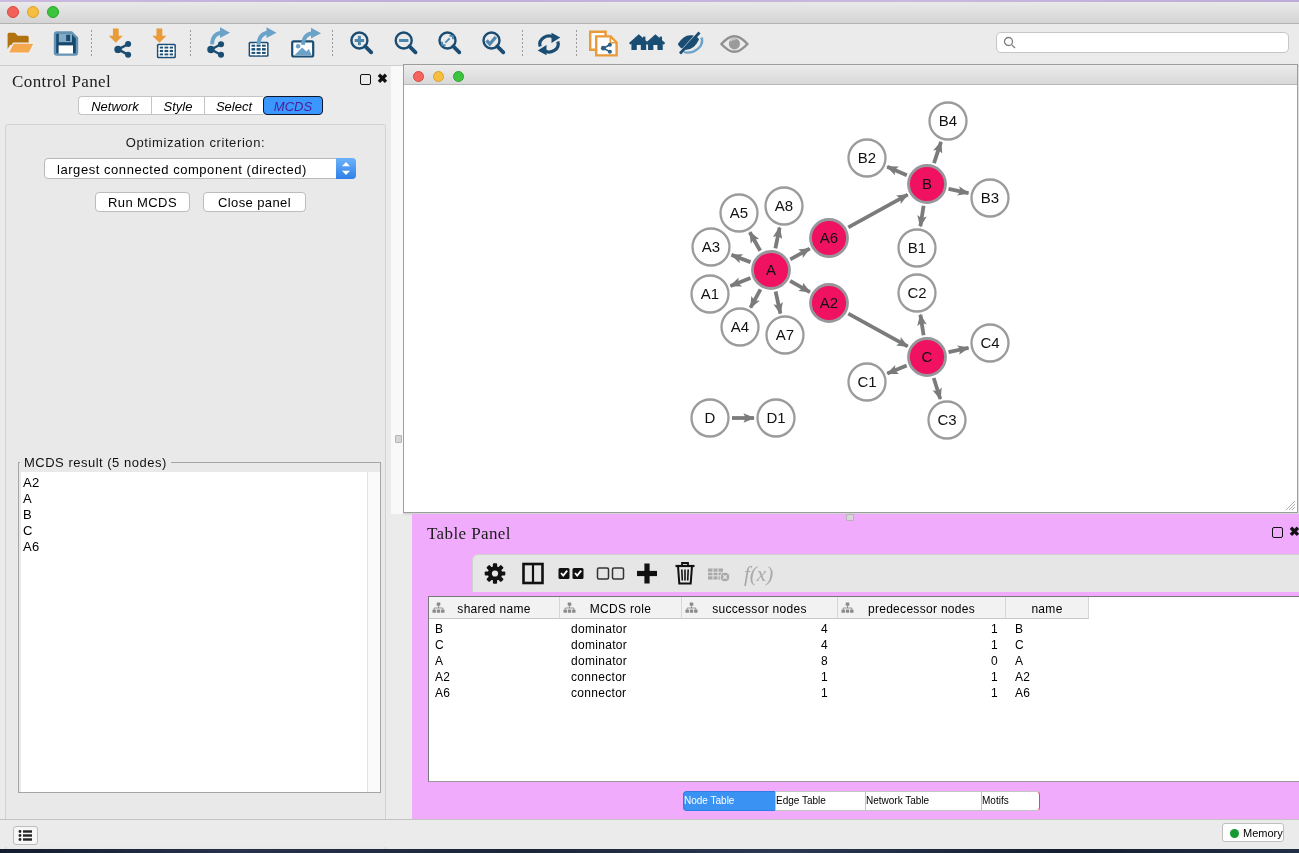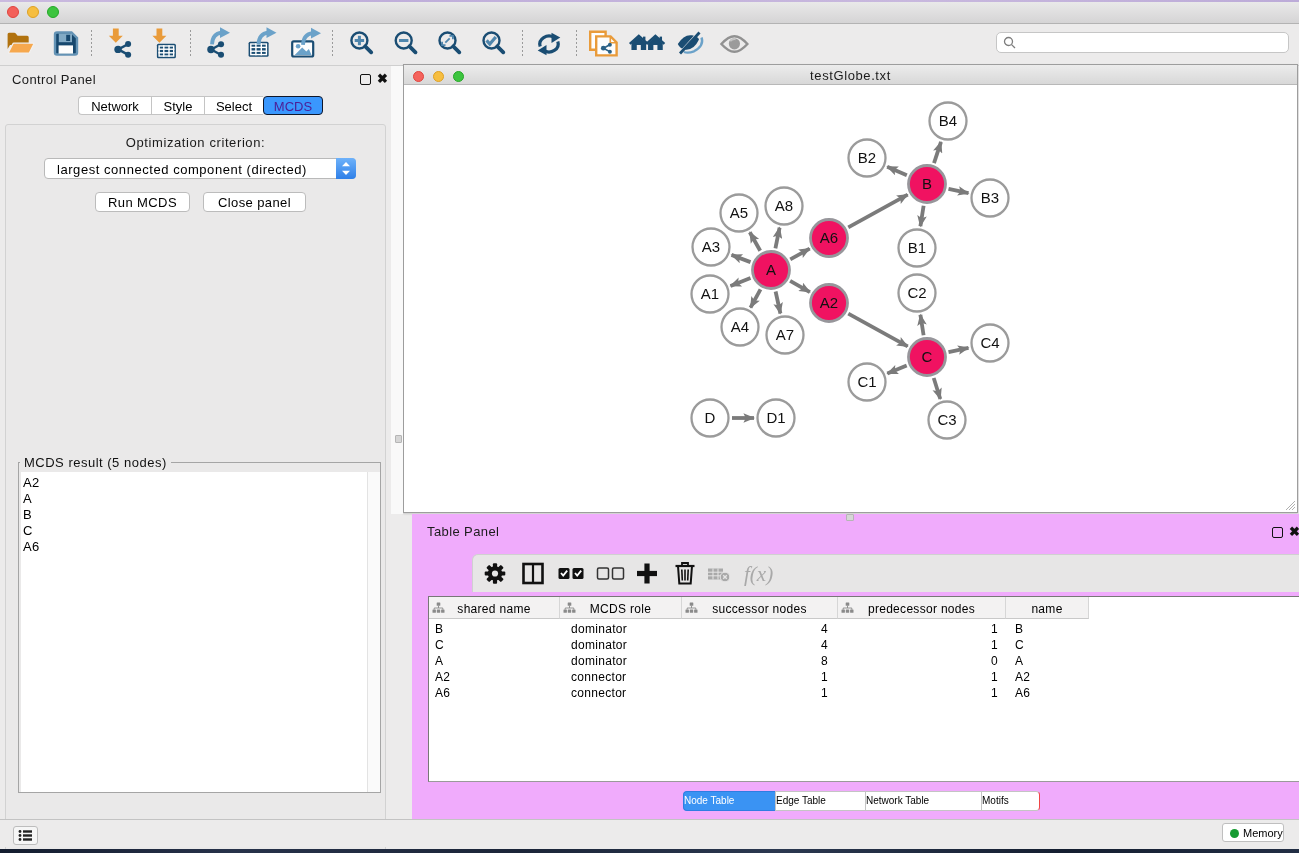--- a/index.html
+++ b/index.html
@@ -19,24 +19,24 @@
   
   #toolbar { left:0; top:25px; width:1299px; height:41px; background:#ecebeb;
     border-bottom:1px solid #cfcfcf; }
   .tsep { position:absolute; top:5px; height:28px; width:1px;
     background-image:linear-gradient(#9a9a9a 50%, transparent 50%); background-size:1px 4px; }
   #search { position:absolute; left:996px; top:7px; width:293px; height:21px;
     background:#fff; border:1px solid #c6c6c6; border-radius:5px; }
   #search svg { position:absolute; left:6px; top:3px; }
   
   #cpanel { left:0; top:66px; width:391px; height:753px; background:#ecebeb; }
-  .ptitle { position:absolute; font-size:13px; color:#1c1c1c; letter-spacing:0.4px; }
+  .ptitle { position:absolute; font-size:17px; color:#1c1c1c; letter-spacing:0.4px;font-family:Liberation Serif, serif; }
   .pbtn-sq { position:absolute; width:11px; height:11px; border:1.6px solid #111; border-radius:2px; }
   .pbtn-x { position:absolute; font-size:13px; font-weight:bold; color:#111; }
-  .tabs { position:absolute; display:flex; }
+  .tabs { position:absolute; display:flex;font-style:italic; }
   .tab { font-size:13px; color:#000; background:#fff; border:1px solid #c4c4c4;
     border-right:none; padding:2px 0 0 0; text-align:center; height:19px; }
   .tab.first { border-radius:4px 0 0 4px; }
   .tab.sel { background:#3a97fd; color:#4c1d95; border:1px solid #0f172a; border-radius:4px; }
   #cbox { position:absolute; left:5px; top:58px; width:381px; height:745px;
     background:#eae9e9; border:1px solid #d2d2d2; border-radius:3px; }
   #optlabel { position:absolute; left:0; top:10px; width:100%; text-align:center;
     font-size:13px; color:#1b1b1b; letter-spacing:0.6px;}
   #combo { position:absolute; left:38px; top:33px; width:312px; height:21px; background:#fff;
     border:1px solid #b9b9b9; border-radius:4px; font-size:13px; color:#000; }
@@ -275,21 +275,20 @@
           <div class="it">A6</div>
       </div>
     </div>
   </div>
 </div>
 <div class="abs" id="netwin">
   <div id="nettitle">
     <div class="tl r"></div>
       <div class="tl y"></div>
       <div class="tl g"></div>
-    <div class="t">testGlobe.txt</div>
   </div>
   <svg id="graph" width="893" height="427" viewBox="404 85 893 427">
     <defs>
       <marker id="ah" markerUnits="userSpaceOnUse" refX="10.8" refY="5" markerWidth="14.5" markerHeight="10" orient="auto" viewBox="0 0 12 10">
         <path d="M0.2 0.2 L11.8 5 L0.2 9.8 L2.6 5 Z" fill="#7b7b7b"></path>
       </marker>
     </defs>
     <g marker-end="url(#ah)">
     <line x1="750.5" y1="277.1" x2="730.5" y2="284.9"></line>
     <line x1="750.5" y1="261.1" x2="731.5" y2="253.9"></line>

